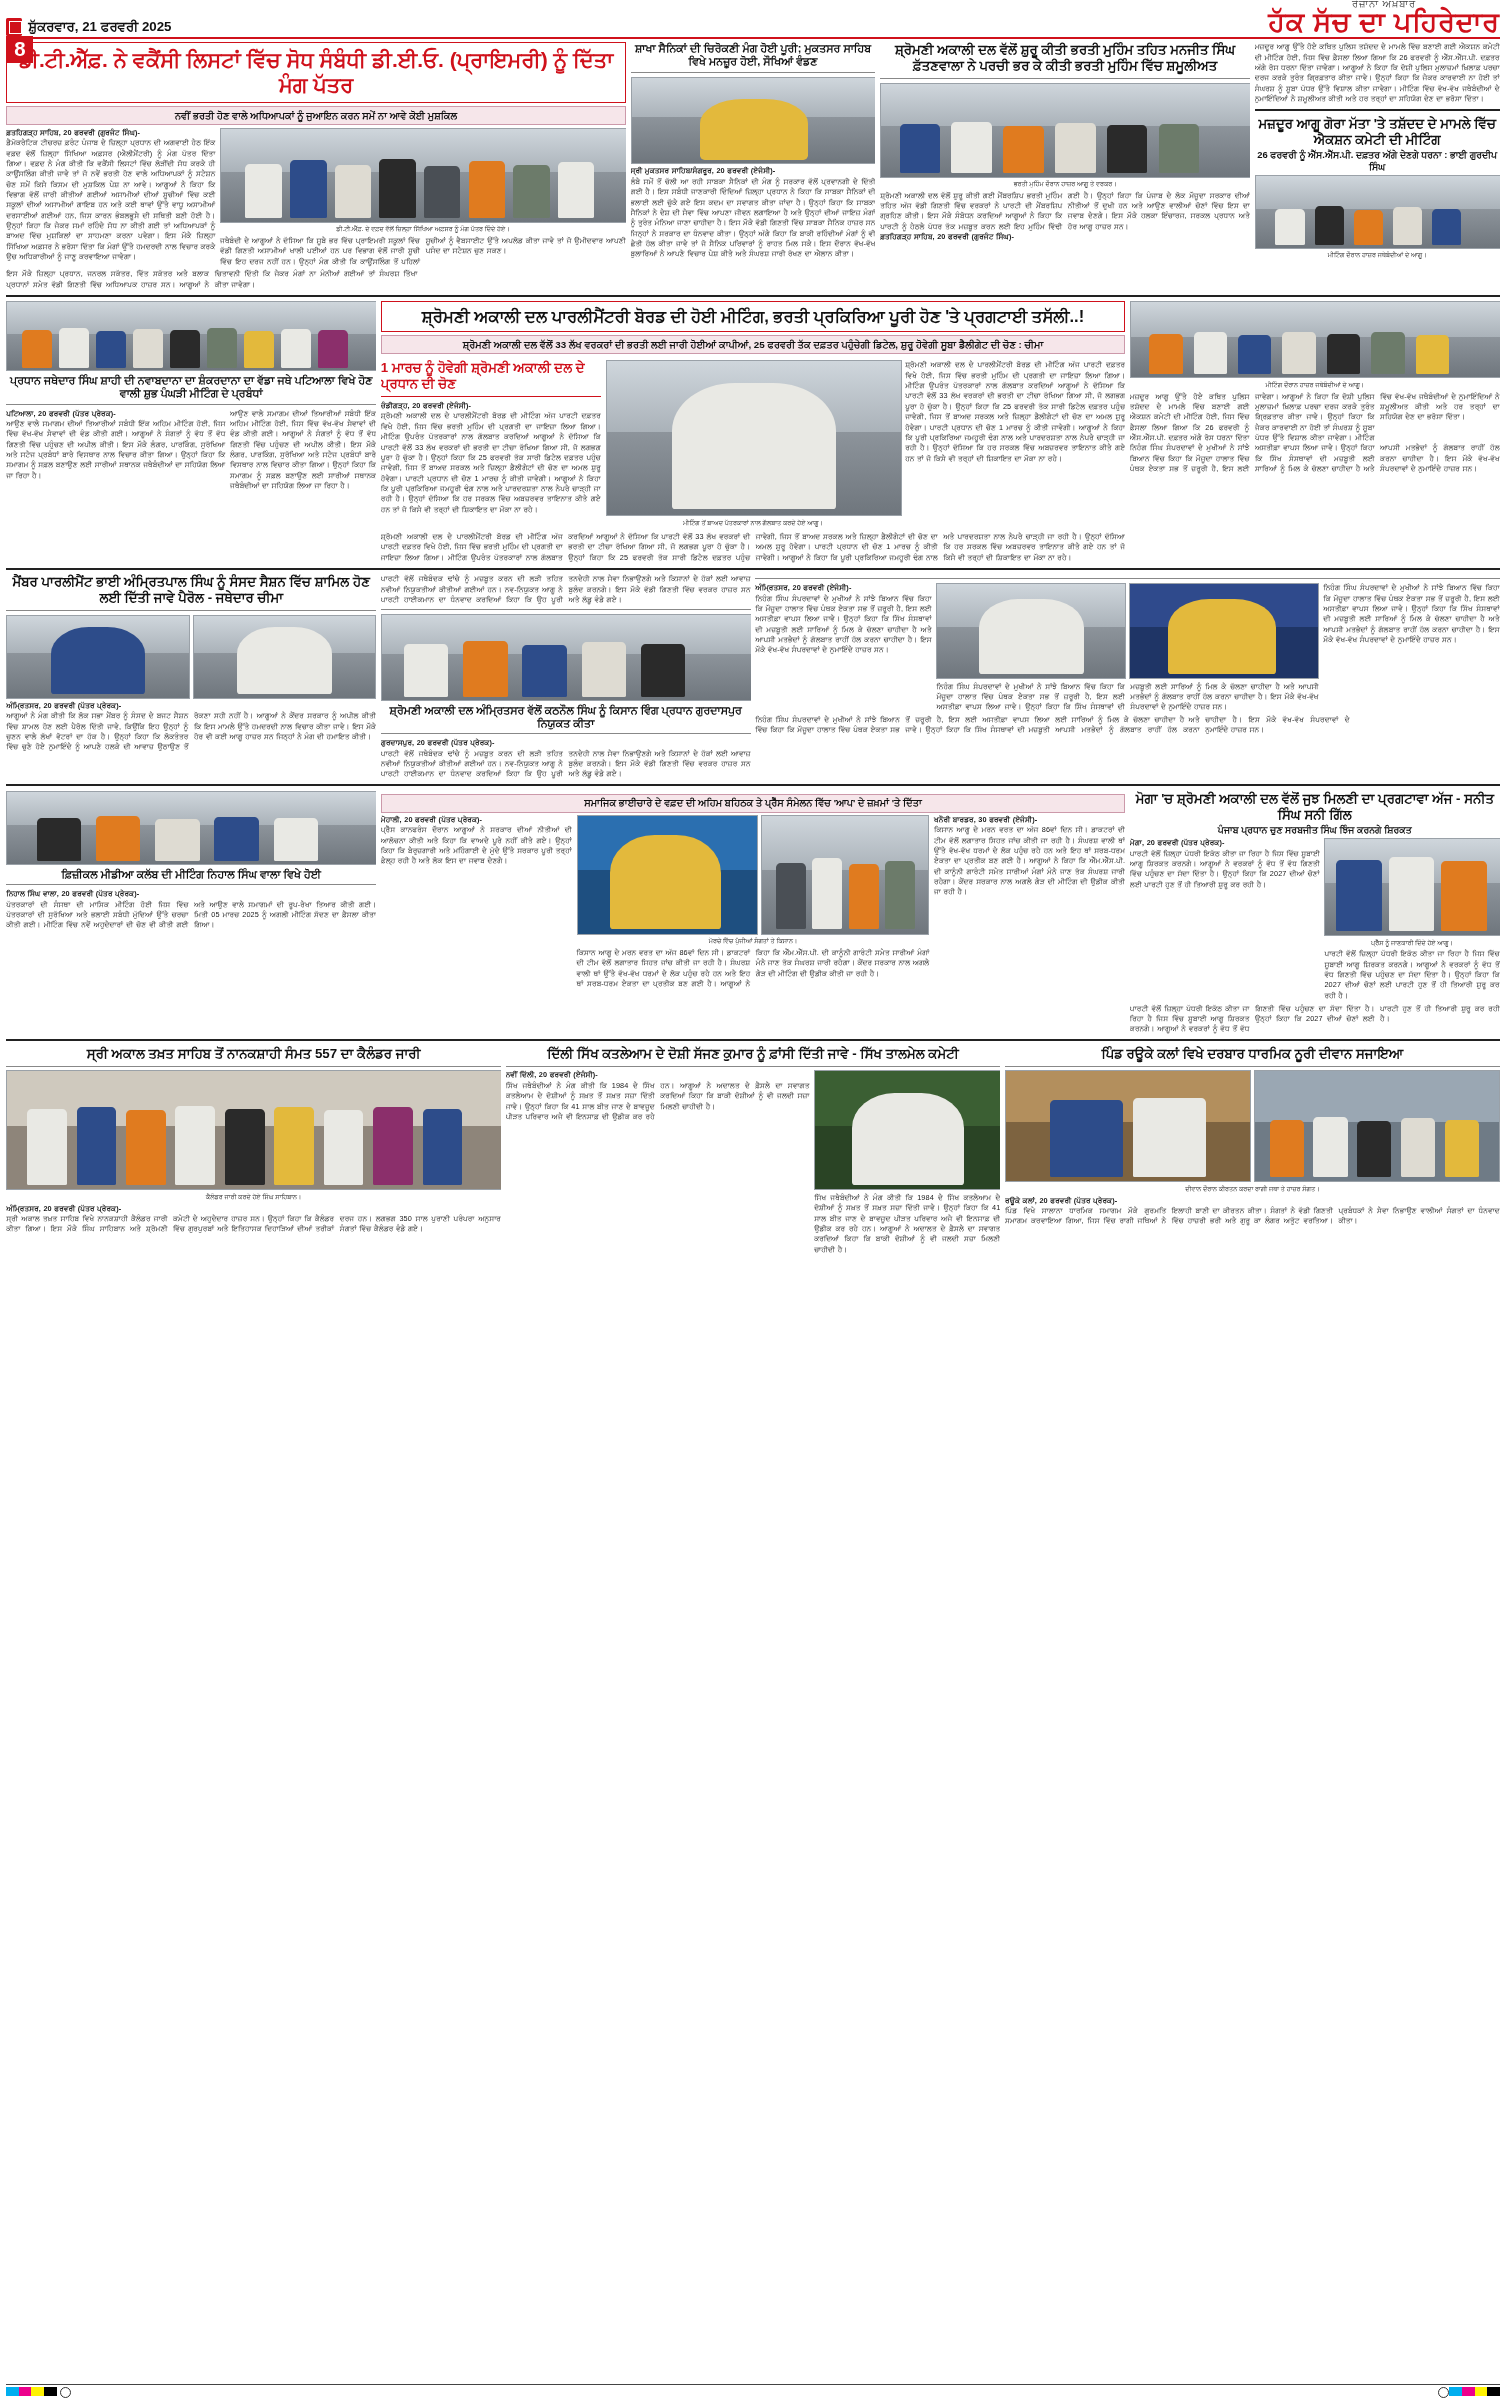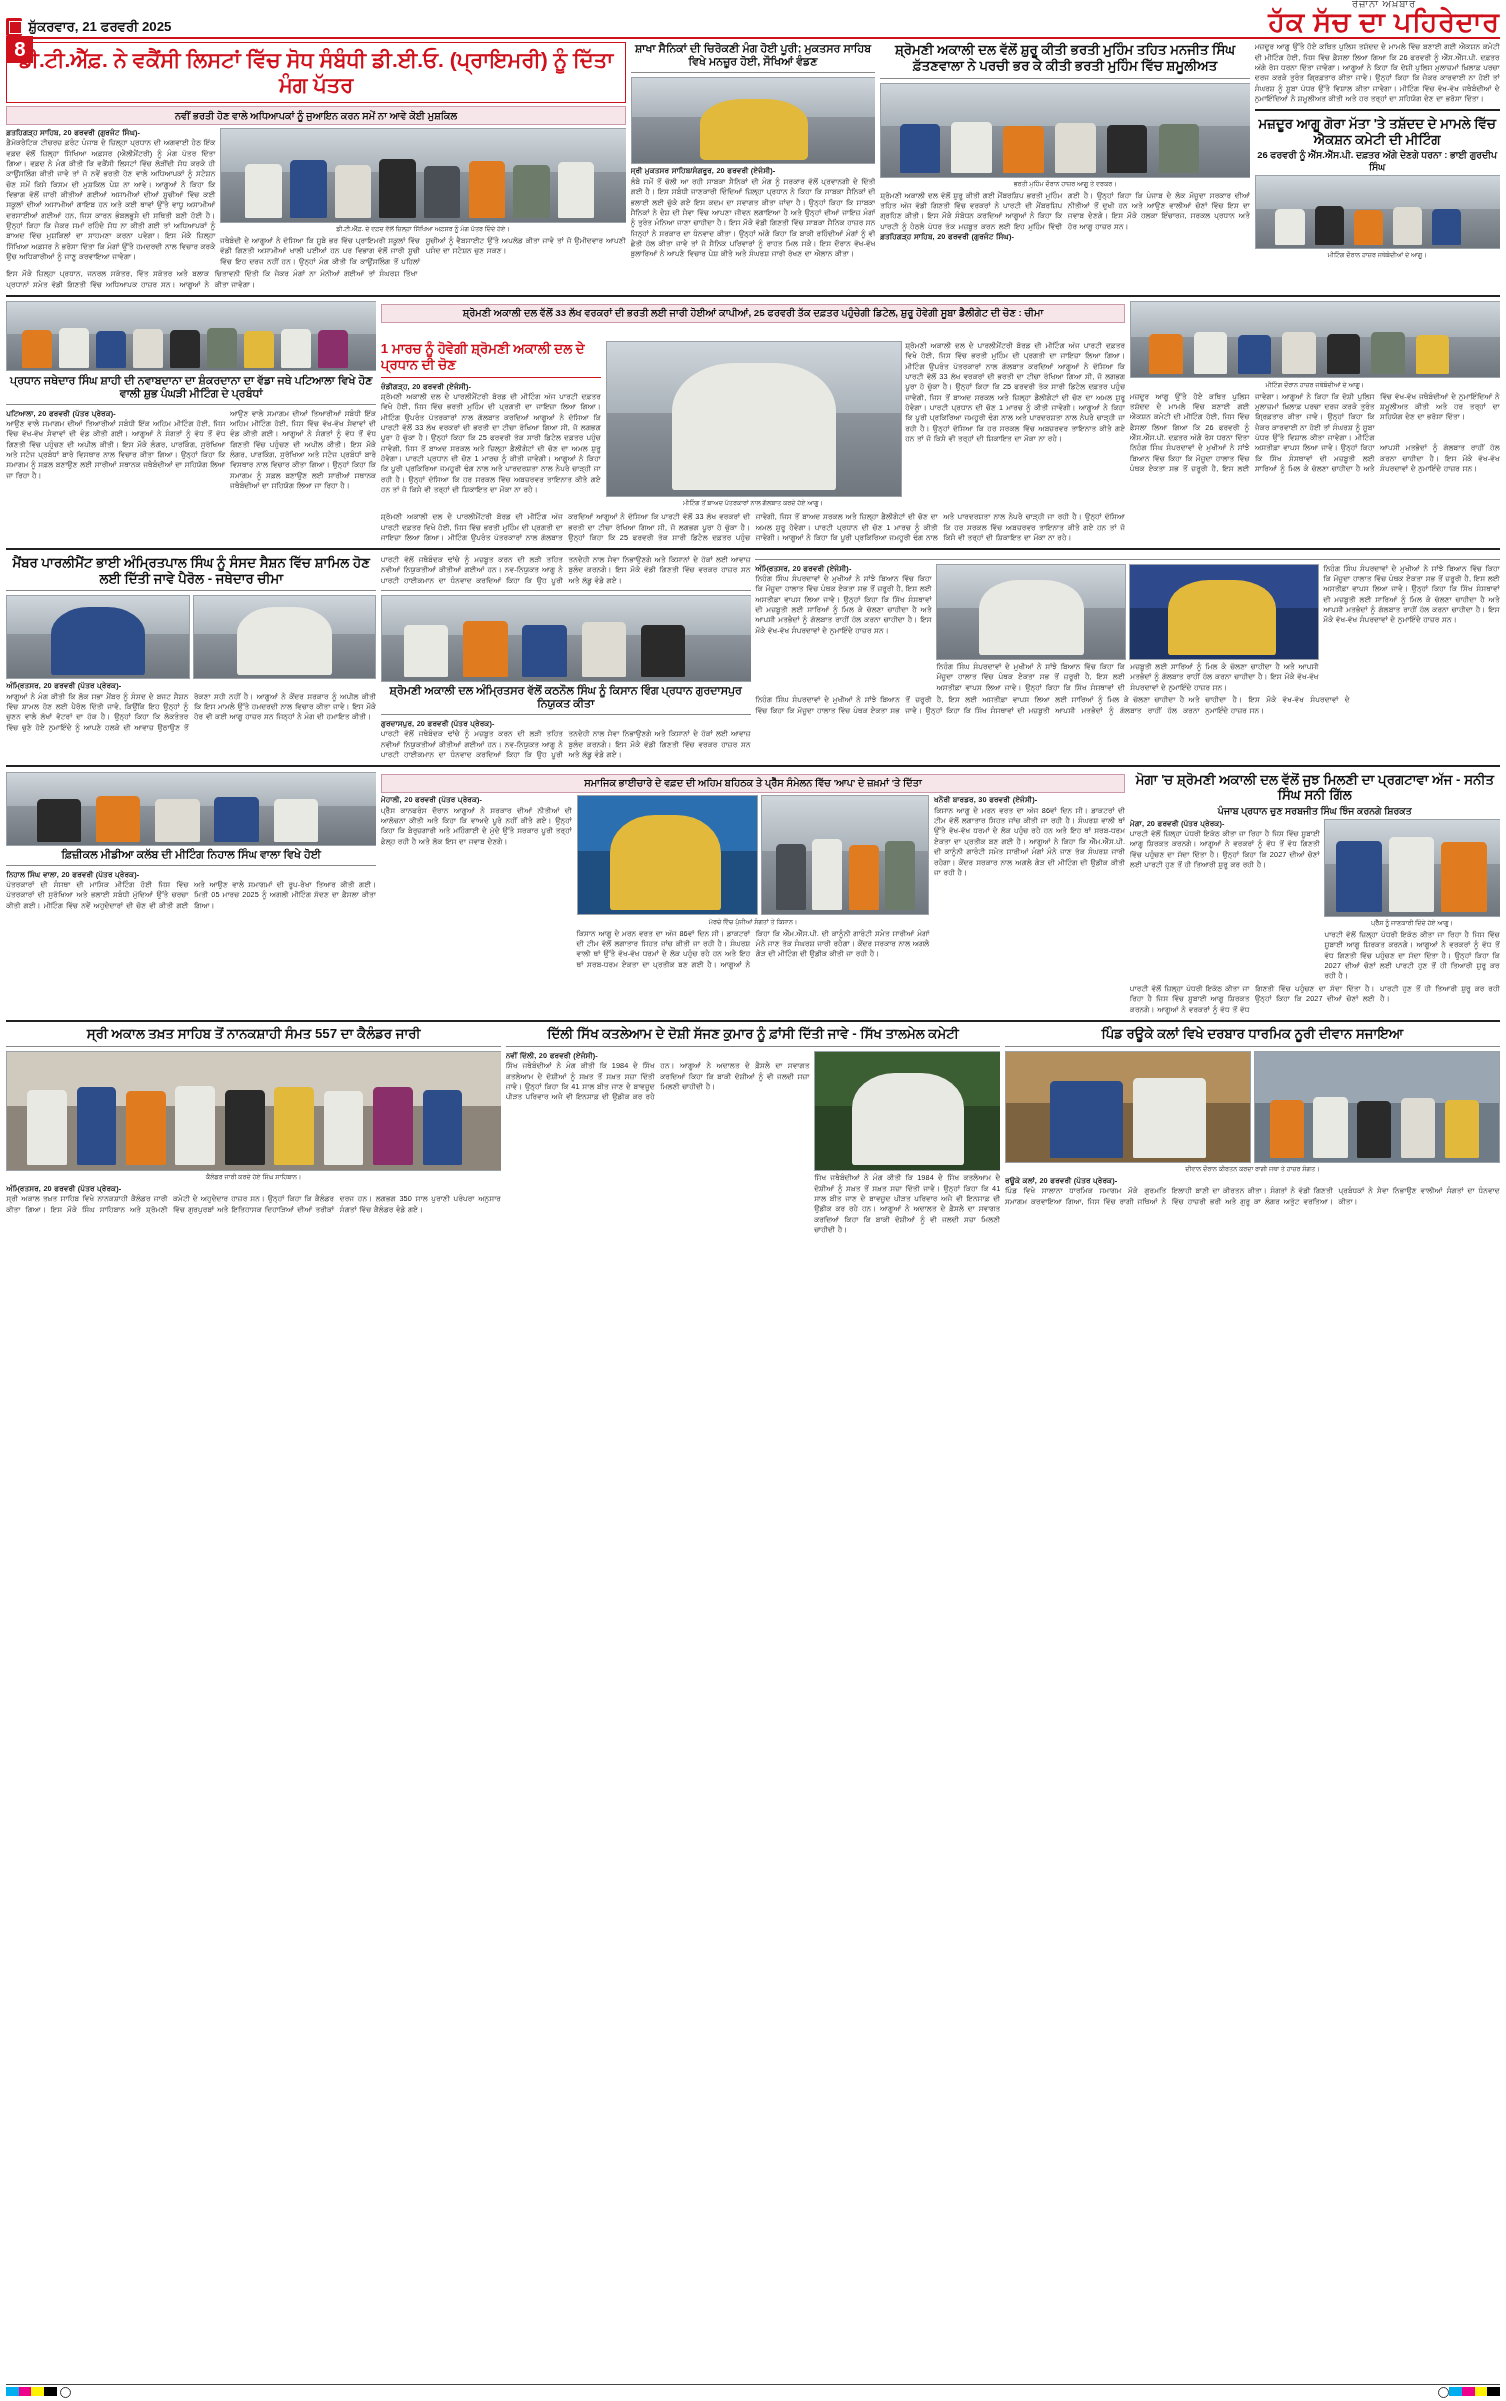--- a/index.html
+++ b/index.html
@@ -233,22 +233,23 @@
           <div class="body" style="font-weight:bold">ਪਟਿਆਲਾ, 20 ਫਰਵਰੀ (ਪੱਤਰ ਪ੍ਰੇਰਕ)-</div>
           <div class="body">ਆਉਣ ਵਾਲੇ ਸਮਾਗਮ ਦੀਆਂ ਤਿਆਰੀਆਂ ਸਬੰਧੀ ਇੱਕ ਅਹਿਮ ਮੀਟਿੰਗ ਹੋਈ, ਜਿਸ ਵਿੱਚ ਵੱਖ-ਵੱਖ ਸੇਵਾਵਾਂ ਦੀ ਵੰਡ ਕੀਤੀ ਗਈ। ਆਗੂਆਂ ਨੇ ਸੰਗਤਾਂ ਨੂੰ ਵੱਧ ਤੋਂ ਵੱਧ ਗਿਣਤੀ ਵਿੱਚ ਪਹੁੰਚਣ ਦੀ ਅਪੀਲ ਕੀਤੀ। ਇਸ ਮੌਕੇ ਲੰਗਰ, ਪਾਰਕਿੰਗ, ਸੁਰੱਖਿਆ ਅਤੇ ਸਟੇਜ ਪ੍ਰਬੰਧਾਂ ਬਾਰੇ ਵਿਸਥਾਰ ਨਾਲ ਵਿਚਾਰ ਕੀਤਾ ਗਿਆ। ਉਨ੍ਹਾਂ ਕਿਹਾ ਕਿ ਸਮਾਗਮ ਨੂੰ ਸਫ਼ਲ ਬਣਾਉਣ ਲਈ ਸਾਰੀਆਂ ਸਥਾਨਕ ਜਥੇਬੰਦੀਆਂ ਦਾ ਸਹਿਯੋਗ ਲਿਆ ਜਾ ਰਿਹਾ ਹੈ।</div>
         </div>
         <div style="width:40%">
           <div class="body">ਆਉਣ ਵਾਲੇ ਸਮਾਗਮ ਦੀਆਂ ਤਿਆਰੀਆਂ ਸਬੰਧੀ ਇੱਕ ਅਹਿਮ ਮੀਟਿੰਗ ਹੋਈ, ਜਿਸ ਵਿੱਚ ਵੱਖ-ਵੱਖ ਸੇਵਾਵਾਂ ਦੀ ਵੰਡ ਕੀਤੀ ਗਈ। ਆਗੂਆਂ ਨੇ ਸੰਗਤਾਂ ਨੂੰ ਵੱਧ ਤੋਂ ਵੱਧ ਗਿਣਤੀ ਵਿੱਚ ਪਹੁੰਚਣ ਦੀ ਅਪੀਲ ਕੀਤੀ। ਇਸ ਮੌਕੇ ਲੰਗਰ, ਪਾਰਕਿੰਗ, ਸੁਰੱਖਿਆ ਅਤੇ ਸਟੇਜ ਪ੍ਰਬੰਧਾਂ ਬਾਰੇ ਵਿਸਥਾਰ ਨਾਲ ਵਿਚਾਰ ਕੀਤਾ ਗਿਆ। ਉਨ੍ਹਾਂ ਕਿਹਾ ਕਿ ਸਮਾਗਮ ਨੂੰ ਸਫ਼ਲ ਬਣਾਉਣ ਲਈ ਸਾਰੀਆਂ ਸਥਾਨਕ ਜਥੇਬੰਦੀਆਂ ਦਾ ਸਹਿਯੋਗ ਲਿਆ ਜਾ ਰਿਹਾ ਹੈ।</div>
         </div>
       </div>
     </div>
 
     <div class="cell span6">
+      <div class="hl hl-lg hl-box">ਸ਼੍ਰੋਮਣੀ ਅਕਾਲੀ ਦਲ ਪਾਰਲੀਮੈਂਟਰੀ ਬੋਰਡ ਦੀ ਹੋਈ ਮੀਟਿੰਗ, ਭਰਤੀ ਪ੍ਰਕਿਰਿਆ ਪੂਰੀ ਹੋਣ 'ਤੇ ਪ੍ਰਗਟਾਈ ਤਸੱਲੀ..!</div>
       <div class="sub-hl">ਸ਼੍ਰੋਮਣੀ ਅਕਾਲੀ ਦਲ ਵੱਲੋਂ 33 ਲੱਖ ਵਰਕਰਾਂ ਦੀ ਭਰਤੀ ਲਈ ਜਾਰੀ ਹੋਈਆਂ ਕਾਪੀਆਂ, 25 ਫਰਵਰੀ ਤੱਕ ਦਫ਼ਤਰ ਪਹੁੰਚੇਗੀ ਡਿਟੇਲ, ਸ਼ੁਰੂ ਹੋਵੇਗੀ ਸੂਬਾ ਡੈਲੀਗੇਟ ਦੀ ਚੋਣ : ਚੀਮਾ</div>
-      <div style="display:flex;gap:5.5px;margin-top:18px">
+      <div style="display:flex;gap:5.5px;margin-top:6px">
         <div style="width:30%">
           <div class="hl hl-md hl-red" style="text-align:left;line-height:1.2">1 ਮਾਰਚ ਨੂੰ ਹੋਵੇਗੀ ਸ਼੍ਰੋਮਣੀ ਅਕਾਲੀ ਦਲ ਦੇ ਪ੍ਰਧਾਨ ਦੀ ਚੋਣ</div>
           <hr class="rule-red">
           <div class="body" style="font-weight:bold">ਚੰਡੀਗੜ੍ਹ, 20 ਫਰਵਰੀ (ਏਜੰਸੀ)-</div>
           <div class="body">ਸ਼੍ਰੋਮਣੀ ਅਕਾਲੀ ਦਲ ਦੇ ਪਾਰਲੀਮੈਂਟਰੀ ਬੋਰਡ ਦੀ ਮੀਟਿੰਗ ਅੱਜ ਪਾਰਟੀ ਦਫ਼ਤਰ ਵਿਖੇ ਹੋਈ, ਜਿਸ ਵਿੱਚ ਭਰਤੀ ਮੁਹਿੰਮ ਦੀ ਪ੍ਰਗਤੀ ਦਾ ਜਾਇਜ਼ਾ ਲਿਆ ਗਿਆ। ਮੀਟਿੰਗ ਉਪਰੰਤ ਪੱਤਰਕਾਰਾਂ ਨਾਲ ਗੱਲਬਾਤ ਕਰਦਿਆਂ ਆਗੂਆਂ ਨੇ ਦੱਸਿਆ ਕਿ ਪਾਰਟੀ ਵੱਲੋਂ 33 ਲੱਖ ਵਰਕਰਾਂ ਦੀ ਭਰਤੀ ਦਾ ਟੀਚਾ ਰੱਖਿਆ ਗਿਆ ਸੀ, ਜੋ ਲਗਭਗ ਪੂਰਾ ਹੋ ਚੁੱਕਾ ਹੈ। ਉਨ੍ਹਾਂ ਕਿਹਾ ਕਿ 25 ਫਰਵਰੀ ਤੱਕ ਸਾਰੀ ਡਿਟੇਲ ਦਫ਼ਤਰ ਪਹੁੰਚ ਜਾਵੇਗੀ, ਜਿਸ ਤੋਂ ਬਾਅਦ ਸਰਕਲ ਅਤੇ ਜ਼ਿਲ੍ਹਾ ਡੈਲੀਗੇਟਾਂ ਦੀ ਚੋਣ ਦਾ ਅਮਲ ਸ਼ੁਰੂ ਹੋਵੇਗਾ। ਪਾਰਟੀ ਪ੍ਰਧਾਨ ਦੀ ਚੋਣ 1 ਮਾਰਚ ਨੂੰ ਕੀਤੀ ਜਾਵੇਗੀ। ਆਗੂਆਂ ਨੇ ਕਿਹਾ ਕਿ ਪੂਰੀ ਪ੍ਰਕਿਰਿਆ ਜਮਹੂਰੀ ਢੰਗ ਨਾਲ ਅਤੇ ਪਾਰਦਰਸ਼ਤਾ ਨਾਲ ਨੇਪਰੇ ਚਾੜ੍ਹੀ ਜਾ ਰਹੀ ਹੈ। ਉਨ੍ਹਾਂ ਦੱਸਿਆ ਕਿ ਹਰ ਸਰਕਲ ਵਿੱਚ ਅਬਜ਼ਰਵਰ ਤਾਇਨਾਤ ਕੀਤੇ ਗਏ ਹਨ ਤਾਂ ਜੋ ਕਿਸੇ ਵੀ ਤਰ੍ਹਾਂ ਦੀ ਸ਼ਿਕਾਇਤ ਦਾ ਮੌਕਾ ਨਾ ਰਹੇ।</div>
         </div>
         <div style="width:40%">
           <div class="photo" style="height:154px">
             <div class="sky"></div>
               <div class="ground"></div>

